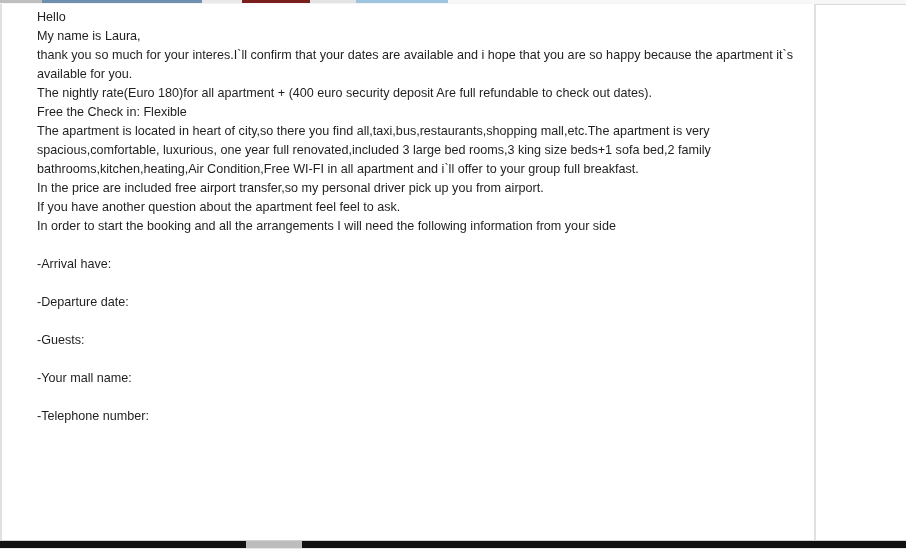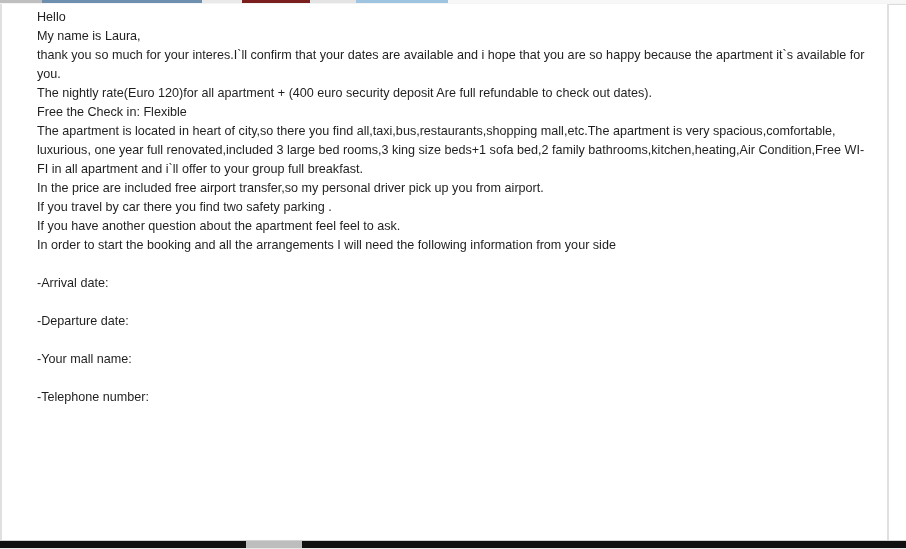--- a/index.html
+++ b/index.html
@@ -8,21 +8,21 @@
     background: #ffffff;
   }
   body {
     width: 906px;
     height: 549px;
     overflow: hidden;
     font-family: "Liberation Sans", sans-serif;
   }
   #page {
     position: relative;
-    width: 889px;
+    width: 816px;
     height: 549px;
     background: #eab308;
     box-sizing: border-box;
   }
   
   .top-strip {
     position: absolute;
     top: 0;
     left: 0;
     width: 906px;
@@ -117,31 +117,31 @@
 
   <div class="side-edge left"></div>
   <div class="side-edge right"></div>
 
   <div id="content">
     <div class="message-body">
 
       <p class="para">Hello</p>
       <p class="para">My name is Laura,</p>
       <p class="para">thank you so much for your interes.I`ll confirm that your dates are available and i hope that you are so happy because the apartment it`s available for you.</p>
-      <p class="para">The nightly rate(Euro 120)for all apartment + (400 euro security deposit Are full refundable to check out dates).</p>
+      <p class="para">The nightly rate(Euro 180)for all apartment + (400 euro security deposit Are full refundable to check out dates).</p>
       <p class="para">Free the Check in: Flexible</p>
       <p class="para">The apartment is located in heart of city,so there you find all,taxi,bus,restaurants,shopping mall,etc.The apartment is very spacious,comfortable, luxurious, one year full renovated,included 3 large bed rooms,3 king size beds+1 sofa bed,2 family bathrooms,kitchen,heating,Air Condition,Free WI-FI in all apartment and i`ll offer to your group full breakfast.</p>
       <p class="para">In the price are included free airport transfer,so my personal driver pick up you from airport.</p>
-      <p class="para">If you travel by car there you find two safety parking .</p>
       <p class="para">If you have another question about the apartment feel feel to ask.</p>
       <p class="para">In order to start the booking and all the arrangements I will need the following information from your side</p>
 
       <div class="field-list">
-        <p class="field">-Arrival date:</p>
+        <p class="field">-Arrival have:</p>
         <p class="field">-Departure date:</p>
+        <p class="field">-Guests:</p>
         <p class="field">-Your mall name:</p>
         <p class="field">-Telephone number:</p>
       </div>
 
     </div>
   </div>
 
   <div class="bottom-strip">
     <div class="seg seg-a"></div>
     <div class="seg seg-b"></div>

